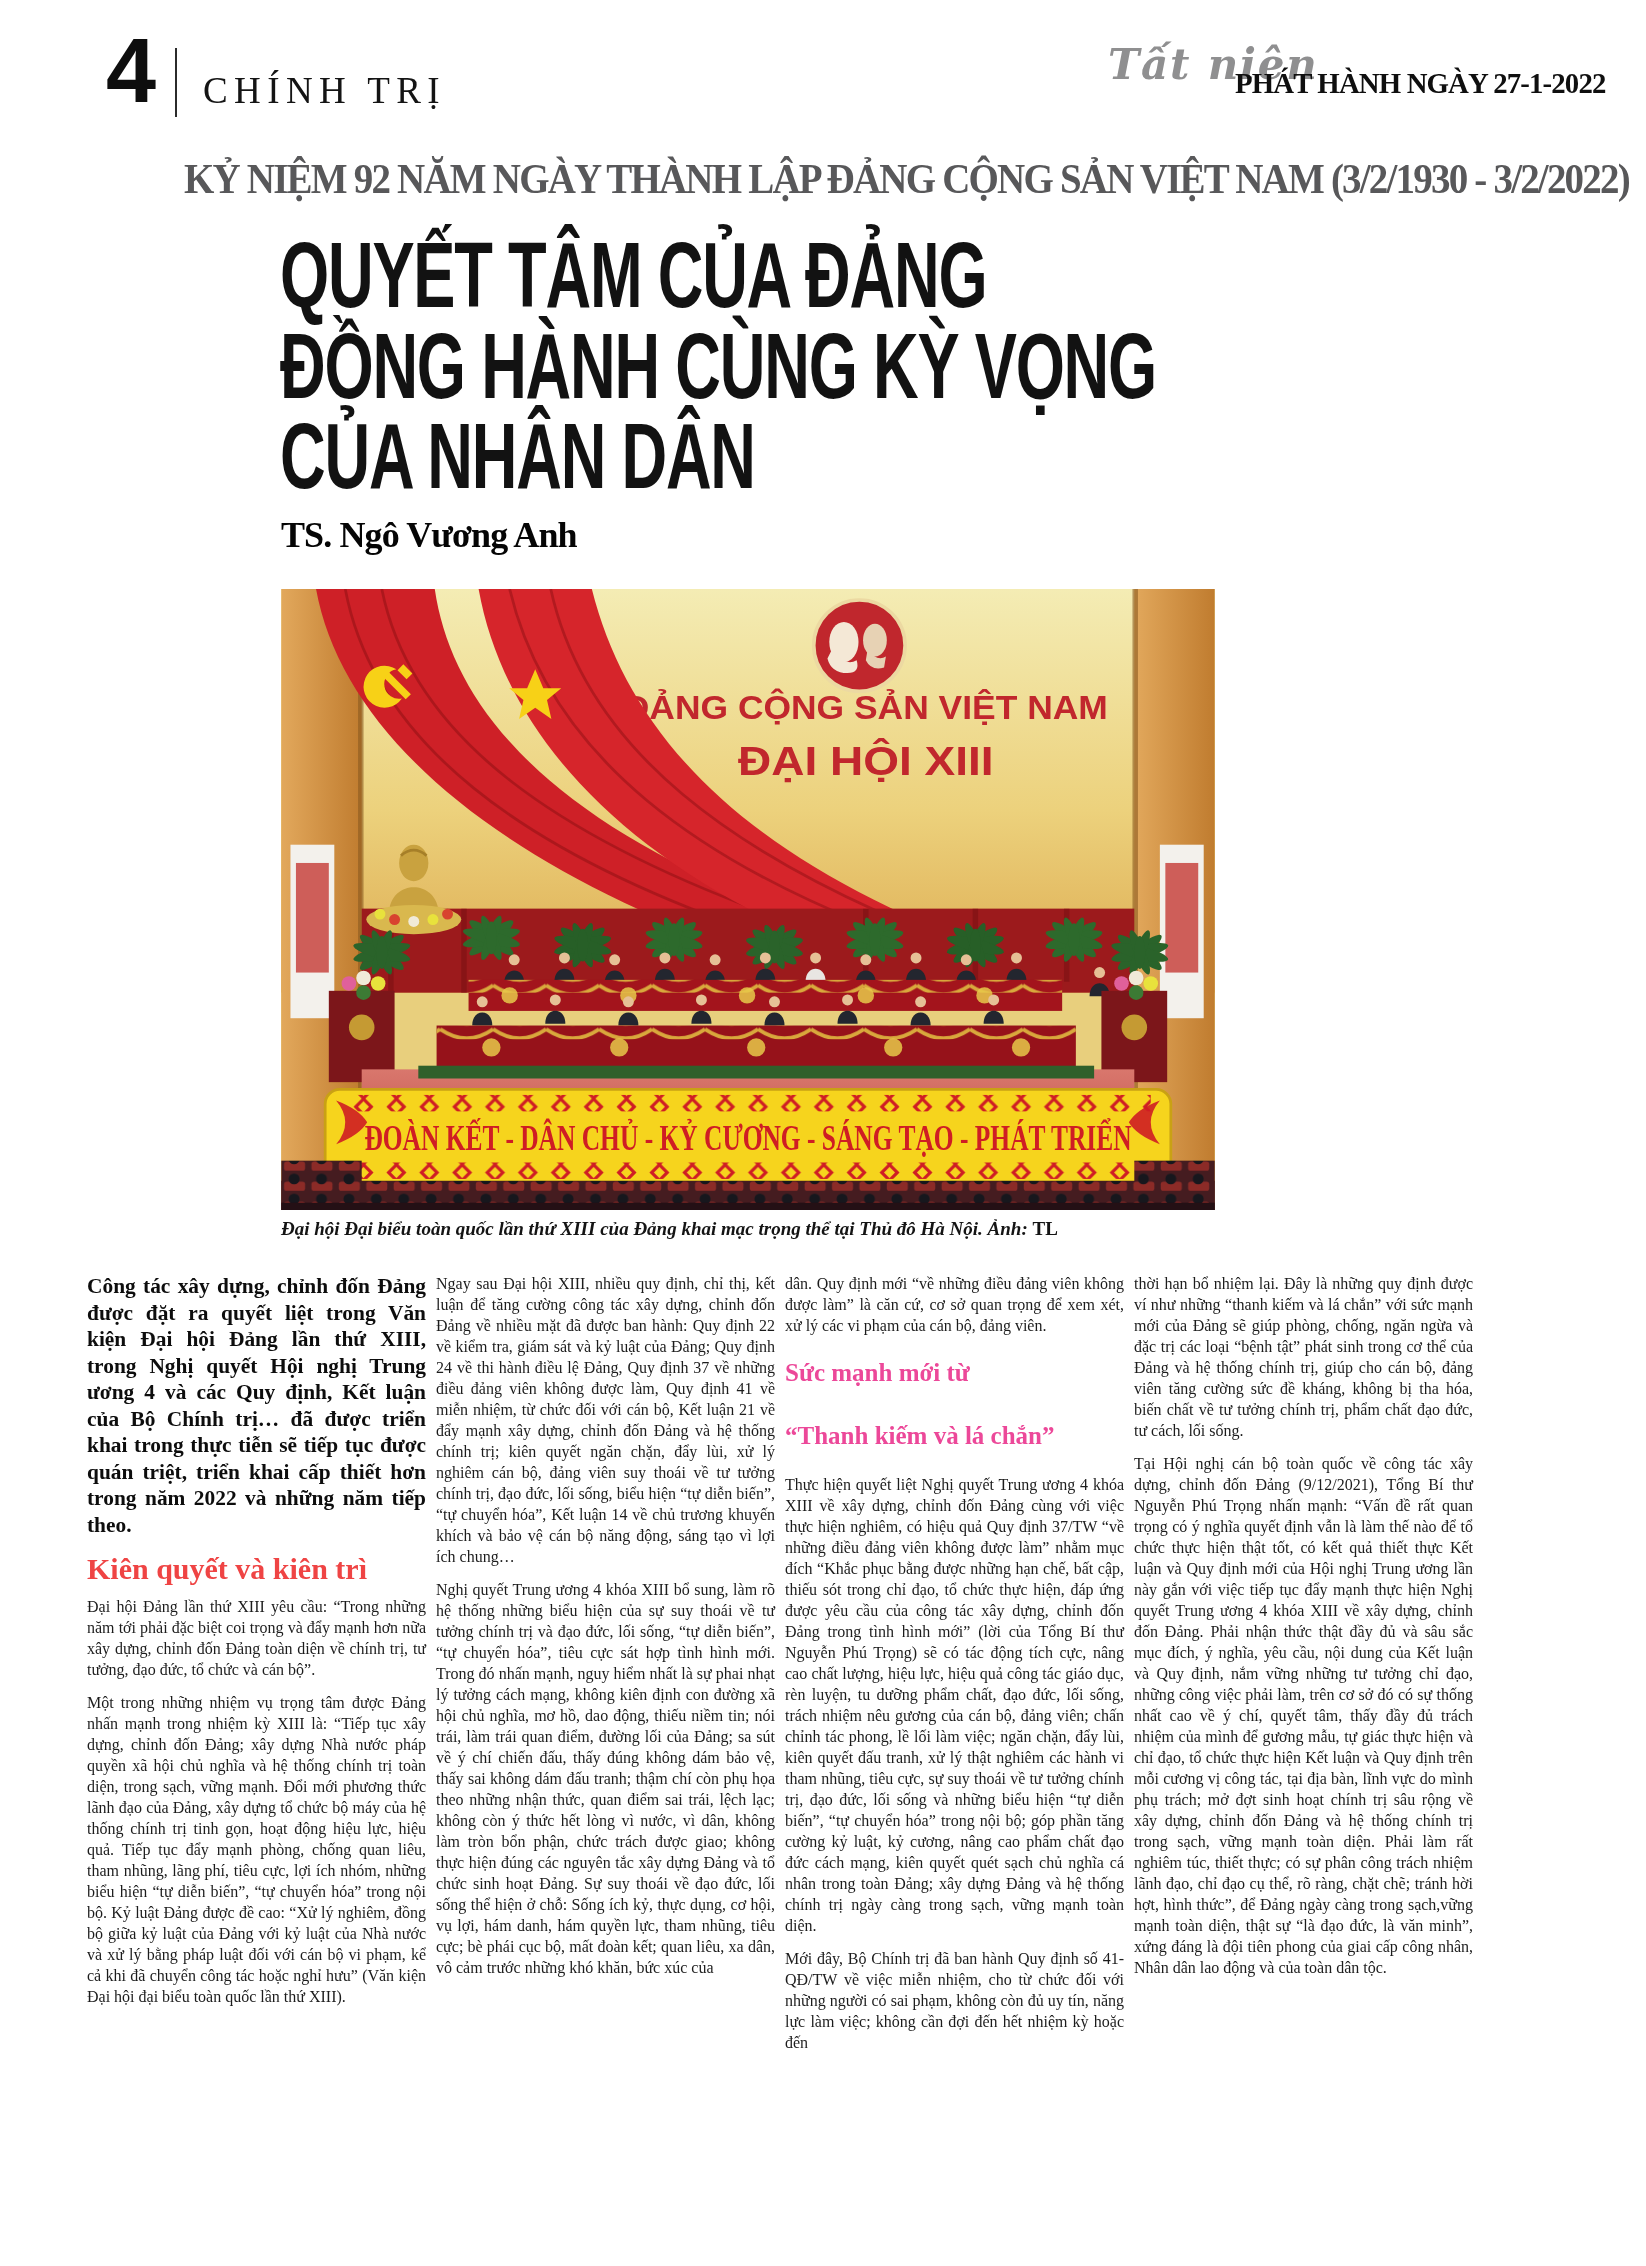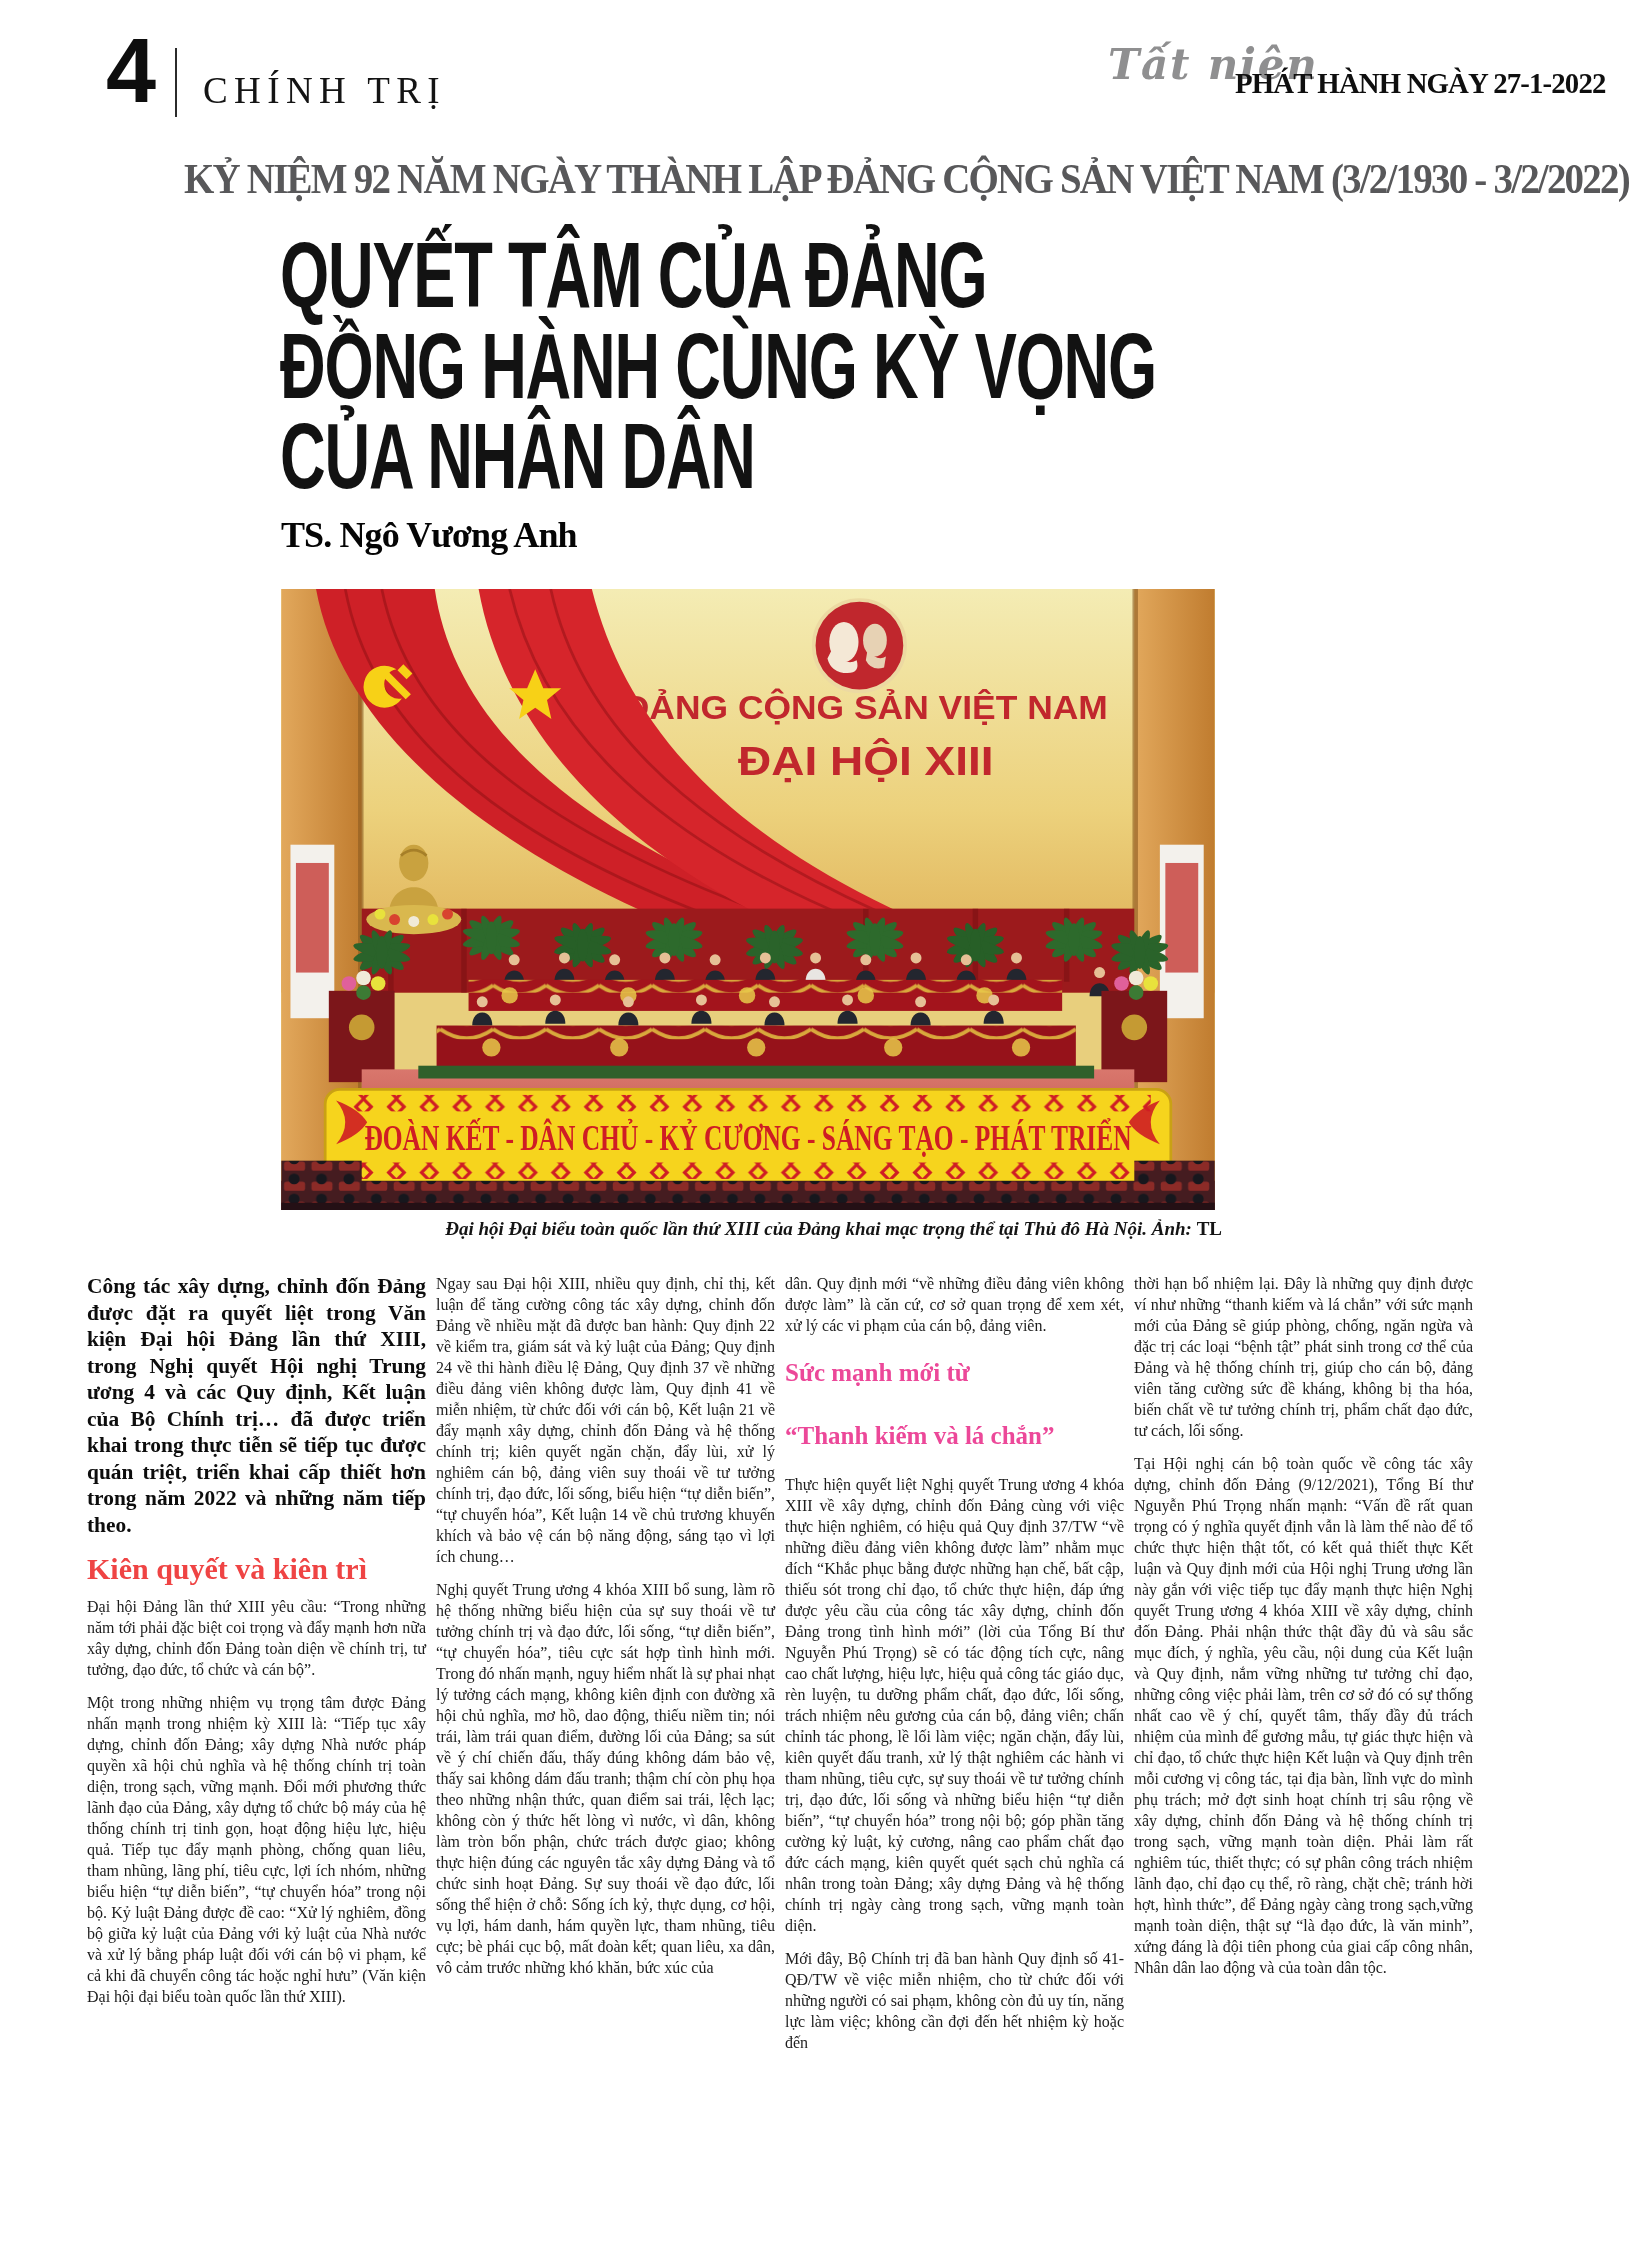--- a/index.html
+++ b/index.html
@@ -48,21 +48,21 @@
     position:absolute;left:281px;top:514px;
     font-weight:700;font-size:36px;color:#050505;letter-spacing:-0.9px;
   }
   
   .article-photo{
     position:absolute;left:281px;top:589px;width:934px;height:621px;
     overflow:hidden;background:#e8cf7d;
   }
   .photo-caption{
     position:absolute;left:281px;top:1218px;width:941px;
-    font-size:19px;font-weight:700;font-style:italic;color:#141414;text-align:right;
+    font-size:19px;font-weight:700;font-style:italic;color:#141414;
   }
   .photo-caption .credit{font-style:normal;}
   
   .columns{
     position:absolute;left:87px;top:1273px;width:1440px;
     display:flex;gap:10px;
   }
   .col{flex:0 0 339px;width:339px;}
   .col p{
     margin:0 0 12px 0;font-size:16px;line-height:21px;

